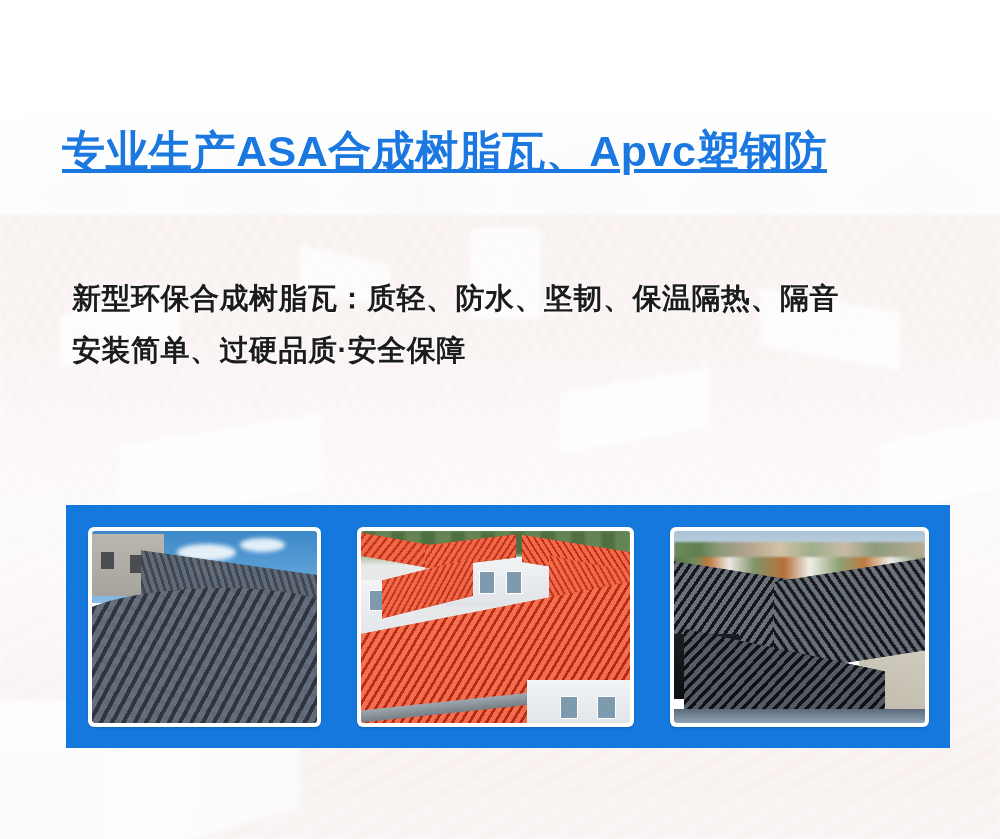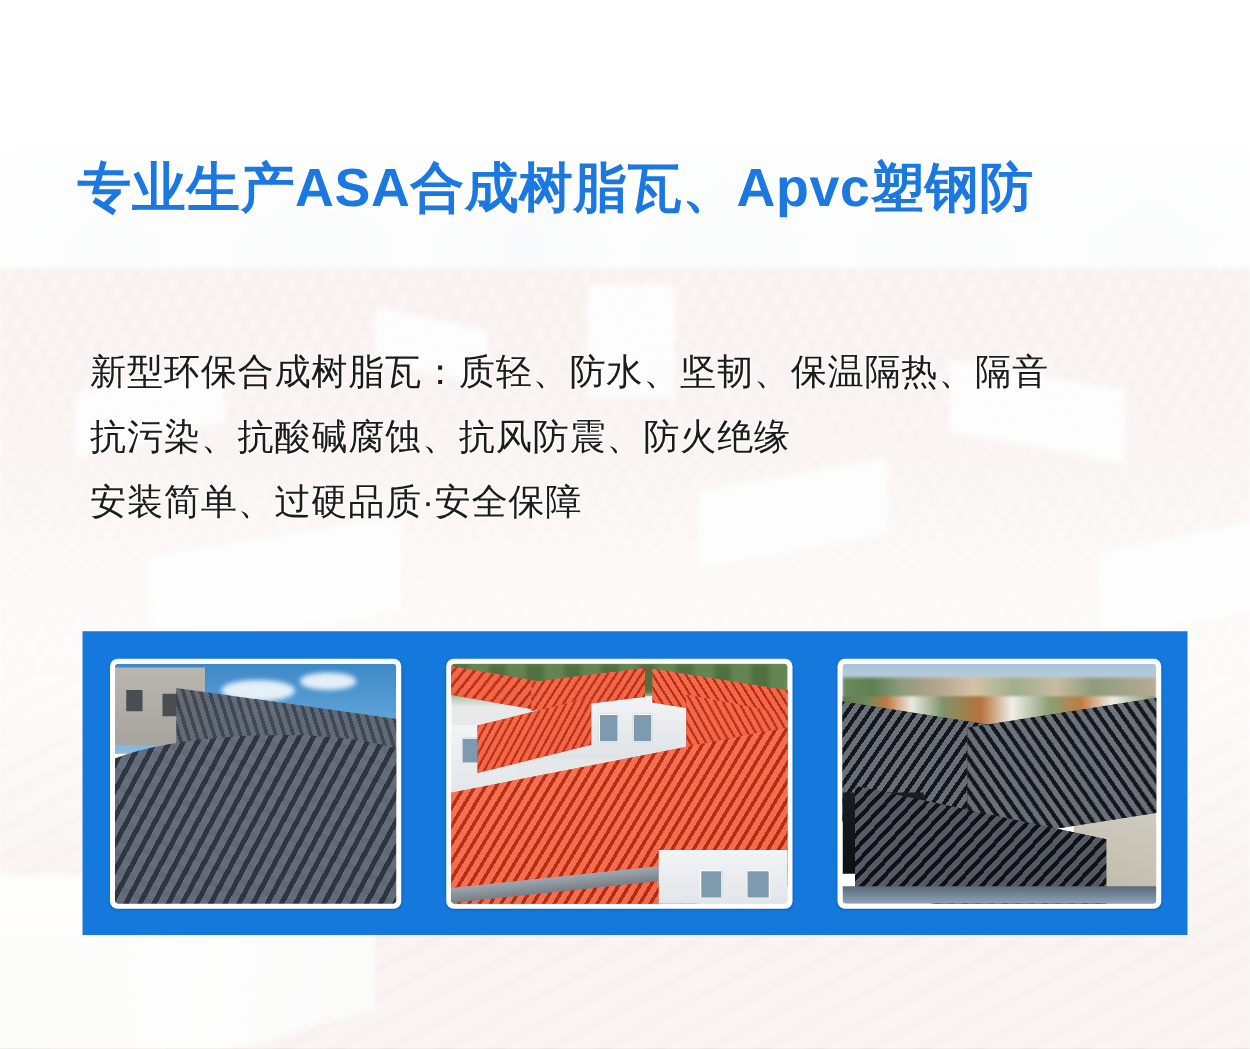--- a/index.html
+++ b/index.html
@@ -161,33 +161,34 @@
     line-height: 57px;
     letter-spacing: 0.5px;
     color: #1a78e0;
     text-shadow:
       0 0 4px #ffffff,
       0 0 8px #ffffff,
       1px 1px 0 rgba(255,255,255,0.95),
       -1px -1px 0 rgba(255,255,255,0.95),
       2px 2px 3px rgba(255,255,255,0.8);
     white-space: nowrap;
+    text-decoration: underline;
   }
   .headline-line { display: block; }
 
   .subhead {
     position: absolute;
     left: 72px;
     top: 272px;
     width: 900px;
   }
   .sub-line {
     display: block;
     font-size: 29px;
-    font-weight: normal;
+    font-weight: bold;
     line-height: 52px;
     color: #1c1c1c;
     letter-spacing: 0.5px;
     text-shadow:
       0 0 3px rgba(255,255,255,0.95),
       1px 1px 0 rgba(255,255,255,0.85),
       -1px 0 0 rgba(255,255,255,0.85);
     white-space: nowrap;
   }
 
@@ -400,21 +401,20 @@
   </div>
 
   <div class="content">
 
     <h1 class="headline">
       <span class="headline-line">专业生产ASA合成树脂瓦、Apvc塑钢防</span>
     </h1>
 
     <div class="subhead">
       <span class="sub-line">新型环保合成树脂瓦：质轻、防水、坚韧、保温隔热、隔音</span>
-      <span class="sub-line">抗污染、抗酸碱腐蚀、抗风防震、防火绝缘</span>
       <span class="sub-line">安装简单、过硬品质·安全保障</span>
     </div>
 
     <div class="gallery">
 
       <div class="photo-frame frame-1">
         <div class="photo">
           <div class="p1-sky"></div>
           <div class="p1-cloud" style="left:38%; top:7%; width:26%; height:9%;"></div>
           <div class="p1-cloud" style="left:66%; top:4%; width:20%; height:7%;"></div>

